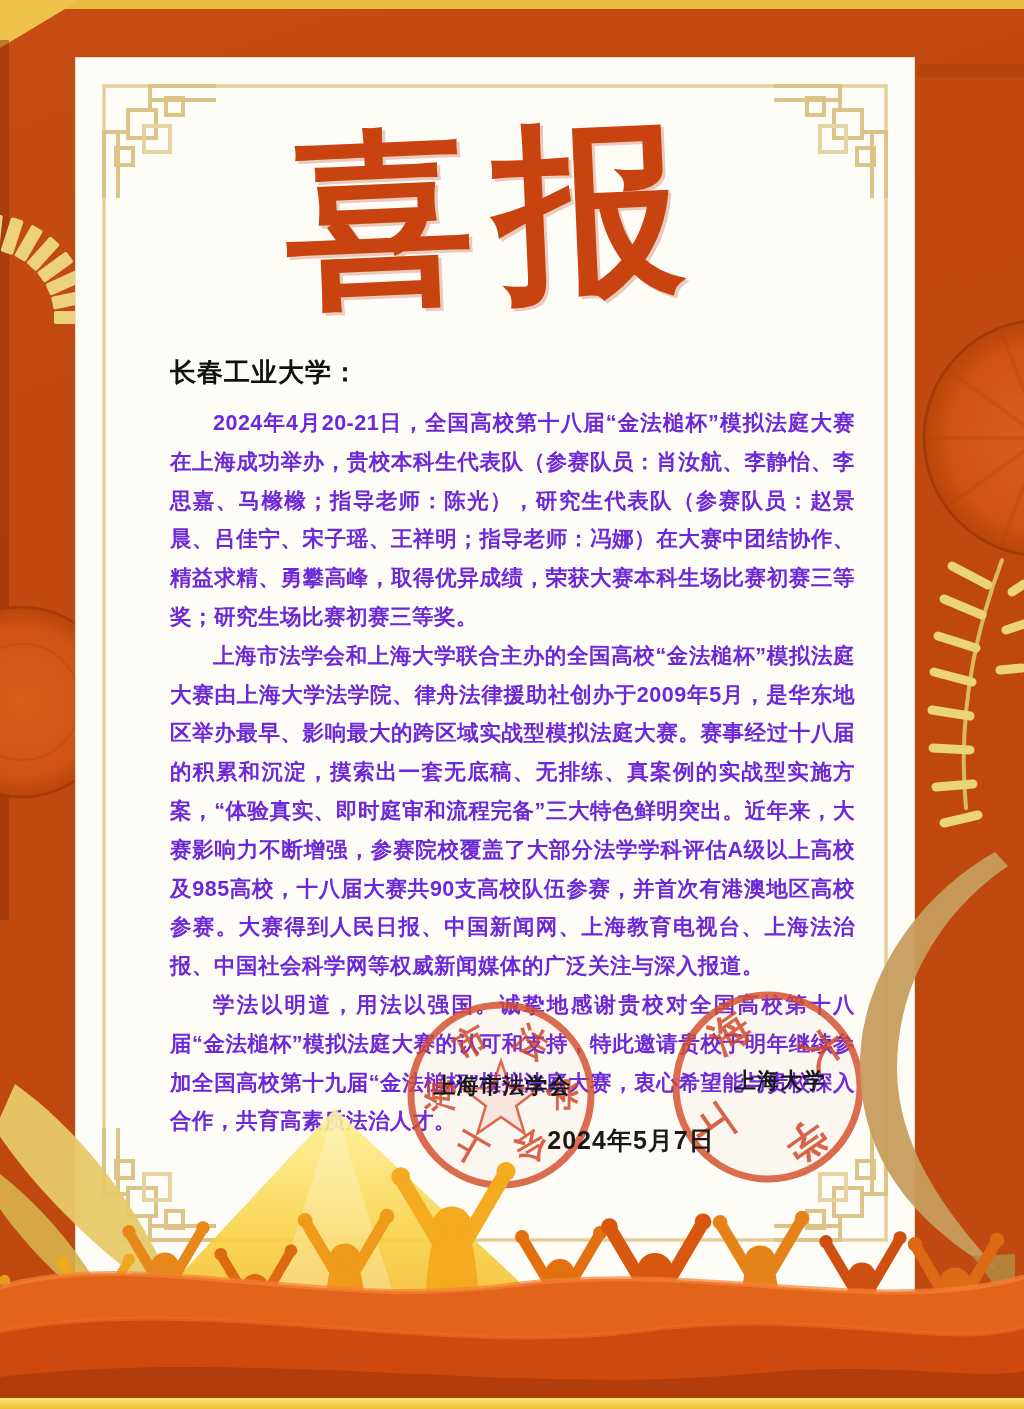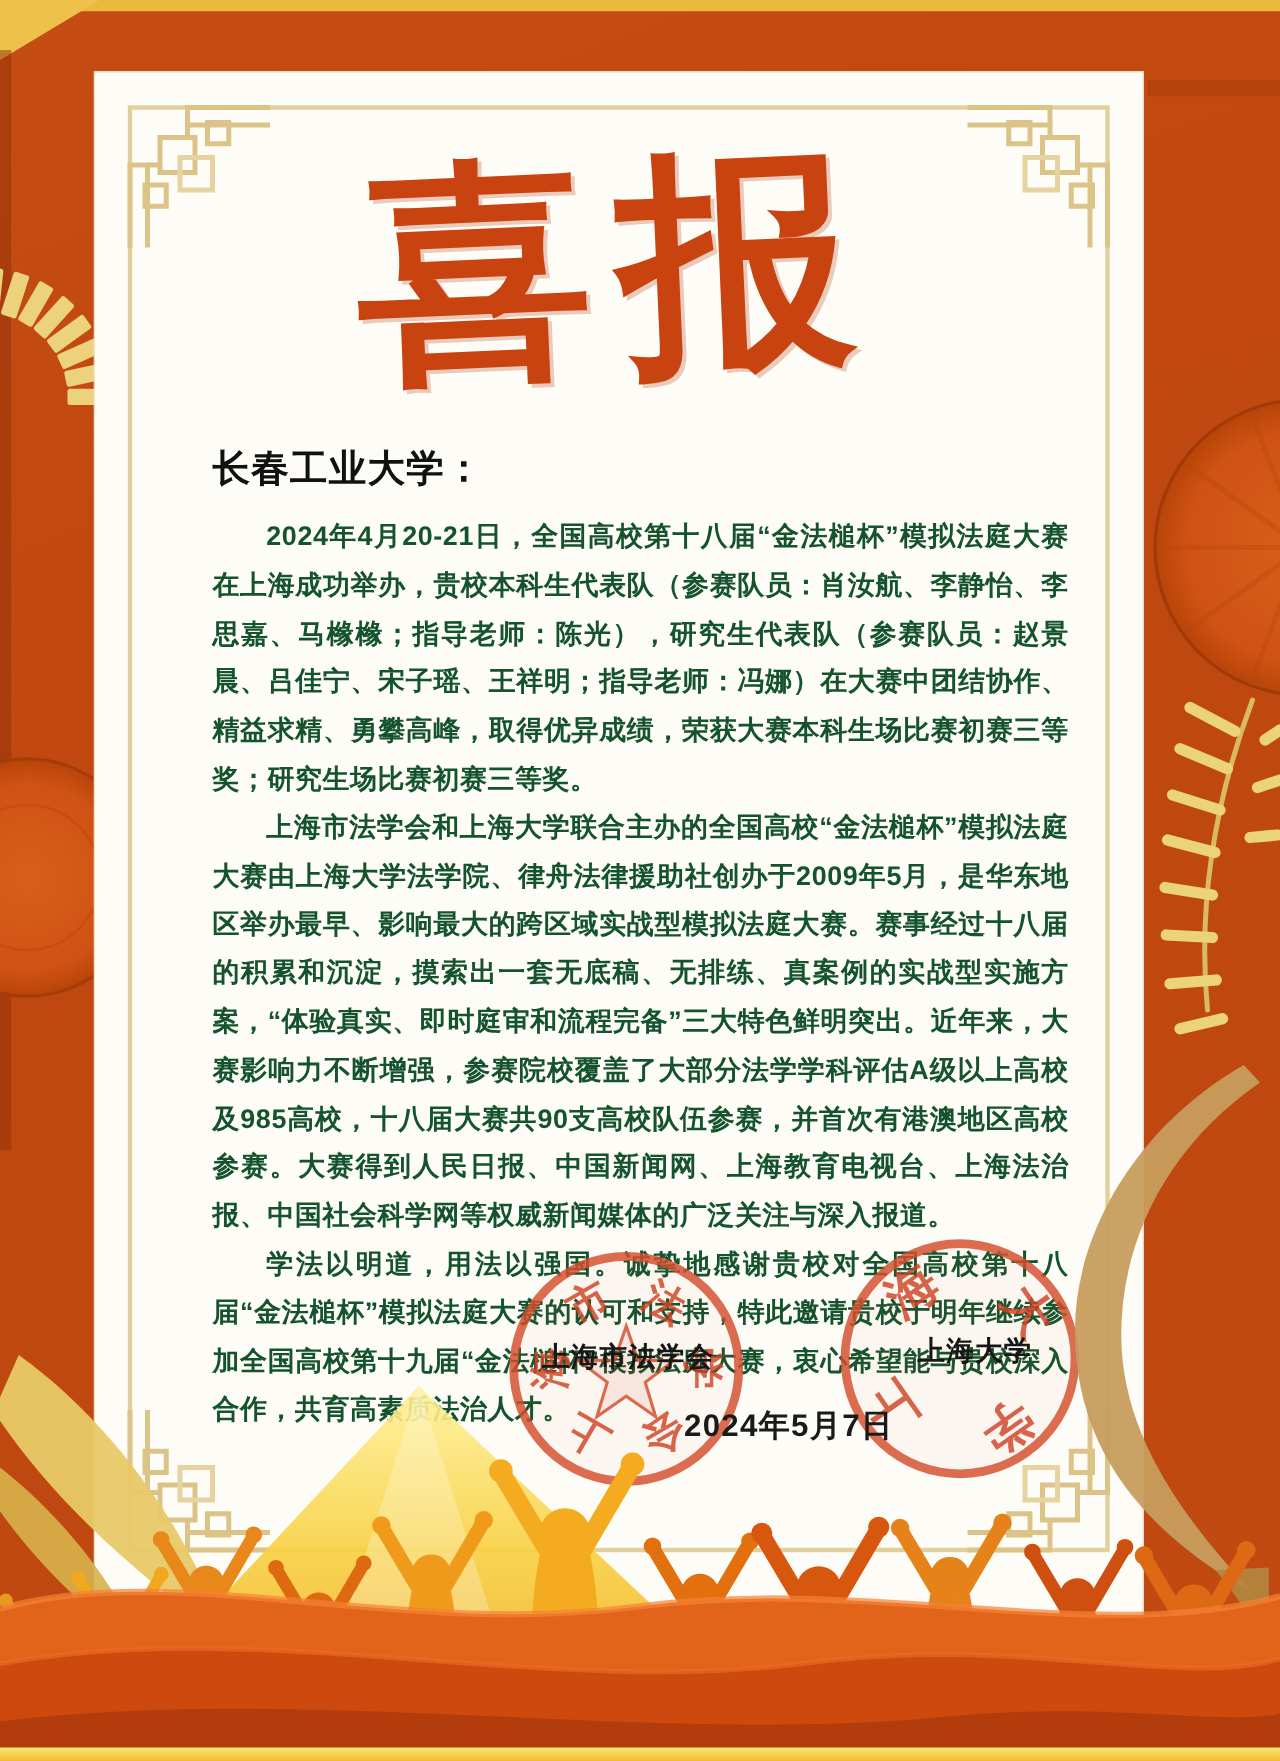--- a/index.html
+++ b/index.html
@@ -27,27 +27,27 @@
     color:#c8430f; letter-spacing:22px;
     transform:rotate(-2.5deg);
     text-shadow:3px 3px 0 rgba(176,52,8,.25);
   }
 
   .content {
     position:absolute; left:95px; top:298px; width:685px;
     color:#1e1e1e;
   }
   .recipient {
-    font-size:30px; font-weight:700; color:#111;
+    font-size:26px; font-weight:700; color:#111;
     margin-bottom:14px; letter-spacing:1px;
   }
   .para {
     font-size:21.5px; line-height:38.8px; font-weight:600;
     text-align:justify; text-indent:2em; letter-spacing:.5px;
-    color:#14532d;
+    color:#6d28d9;
   }
 
   .sig {
     position:absolute; font-size:22px; font-weight:600; color:#171717;
     text-align:center; letter-spacing:1px; z-index:6;
   }
   .sig-left  { left:400px; top:1071px; width:205px; }
   .sig-right { left:700px; top:1066px; width:160px; }
   .date {
     position:absolute; left:496px; top:1124px; width:270px;

